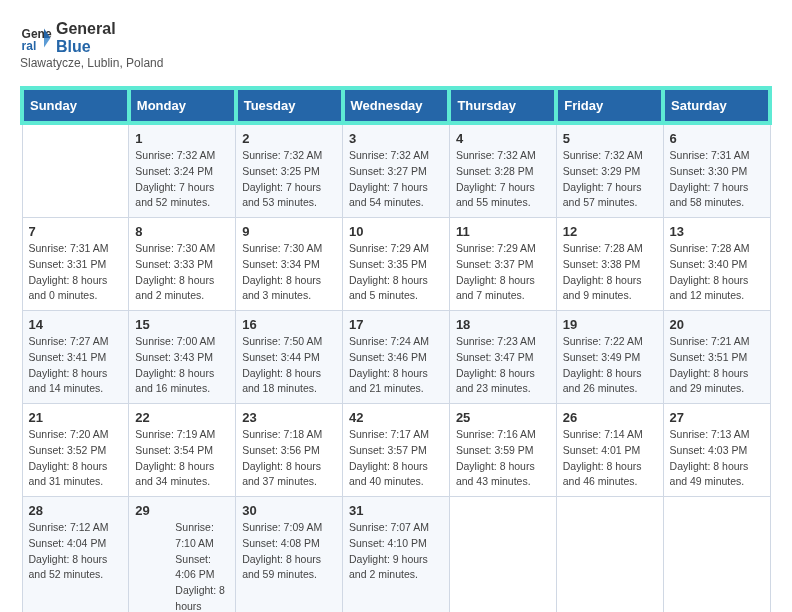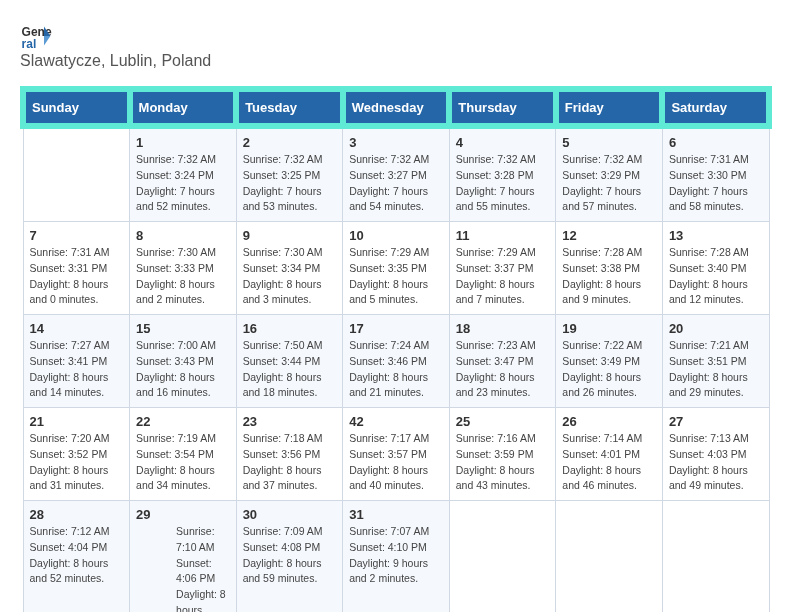--- a/index.html
+++ b/index.html
@@ -29,37 +29,37 @@
     .title-area {
       text-align: right;
     }
     .month-title {
       font-size: 36px;
       font-weight: bold;
       color: #333;
       line-height: 1.1;
     }
     .subtitle {
-      font-size: 16px;
+      font-size: 12px;
       color: #555;
     }
     table {
       width: 100%;
       border-collapse: collapse;
     }
     thead tr {
       background-color: #2566a8;
       color: #fff;
     }
     thead th {
       padding: 8px 6px;
       font-size: 13px;
       font-weight: bold;
       text-align: left;
-      border: 6px solid #5eead4;
+      border: 4px solid #5eead4;
     }
     tbody tr {
       vertical-align: top;
     }
     tbody tr:nth-child(odd) {
       background-color: #f5f8fc;
     }
     tbody tr:nth-child(even) {
       background-color: #ffffff;
     }
@@ -91,20 +91,24 @@
 <body>
 
 <div class="header-area">
   <div class="logo">
     <svg class="logo-icon" viewBox="0 0 40 40">
       <text x="2" y="20" font-size="15" font-weight="bold" fill="#333">Gene</text>
       <text x="2" y="35" font-size="15" font-weight="bold" fill="#2566a8">ral</text>
       <polygon points="30,8 38,20 30,20" fill="#2566a8"></polygon>
       <polygon points="30,20 38,20 30,32" fill="#5b9bd5"></polygon>
     </svg>
+    <div>
+      <div style="font-size:16px;font-weight:bold;color:#333;">General</div>
+      <div style="font-size:16px;font-weight:bold;color:#2566a8;">Blue</div>
+    </div>
   </div>
   <div class="title-area">
     <div class="subtitle">Slawatycze, Lublin, Poland</div>
   </div>
 </div>
 
 <table>
   <thead>
     <tr>
     <th>Sunday</th>

